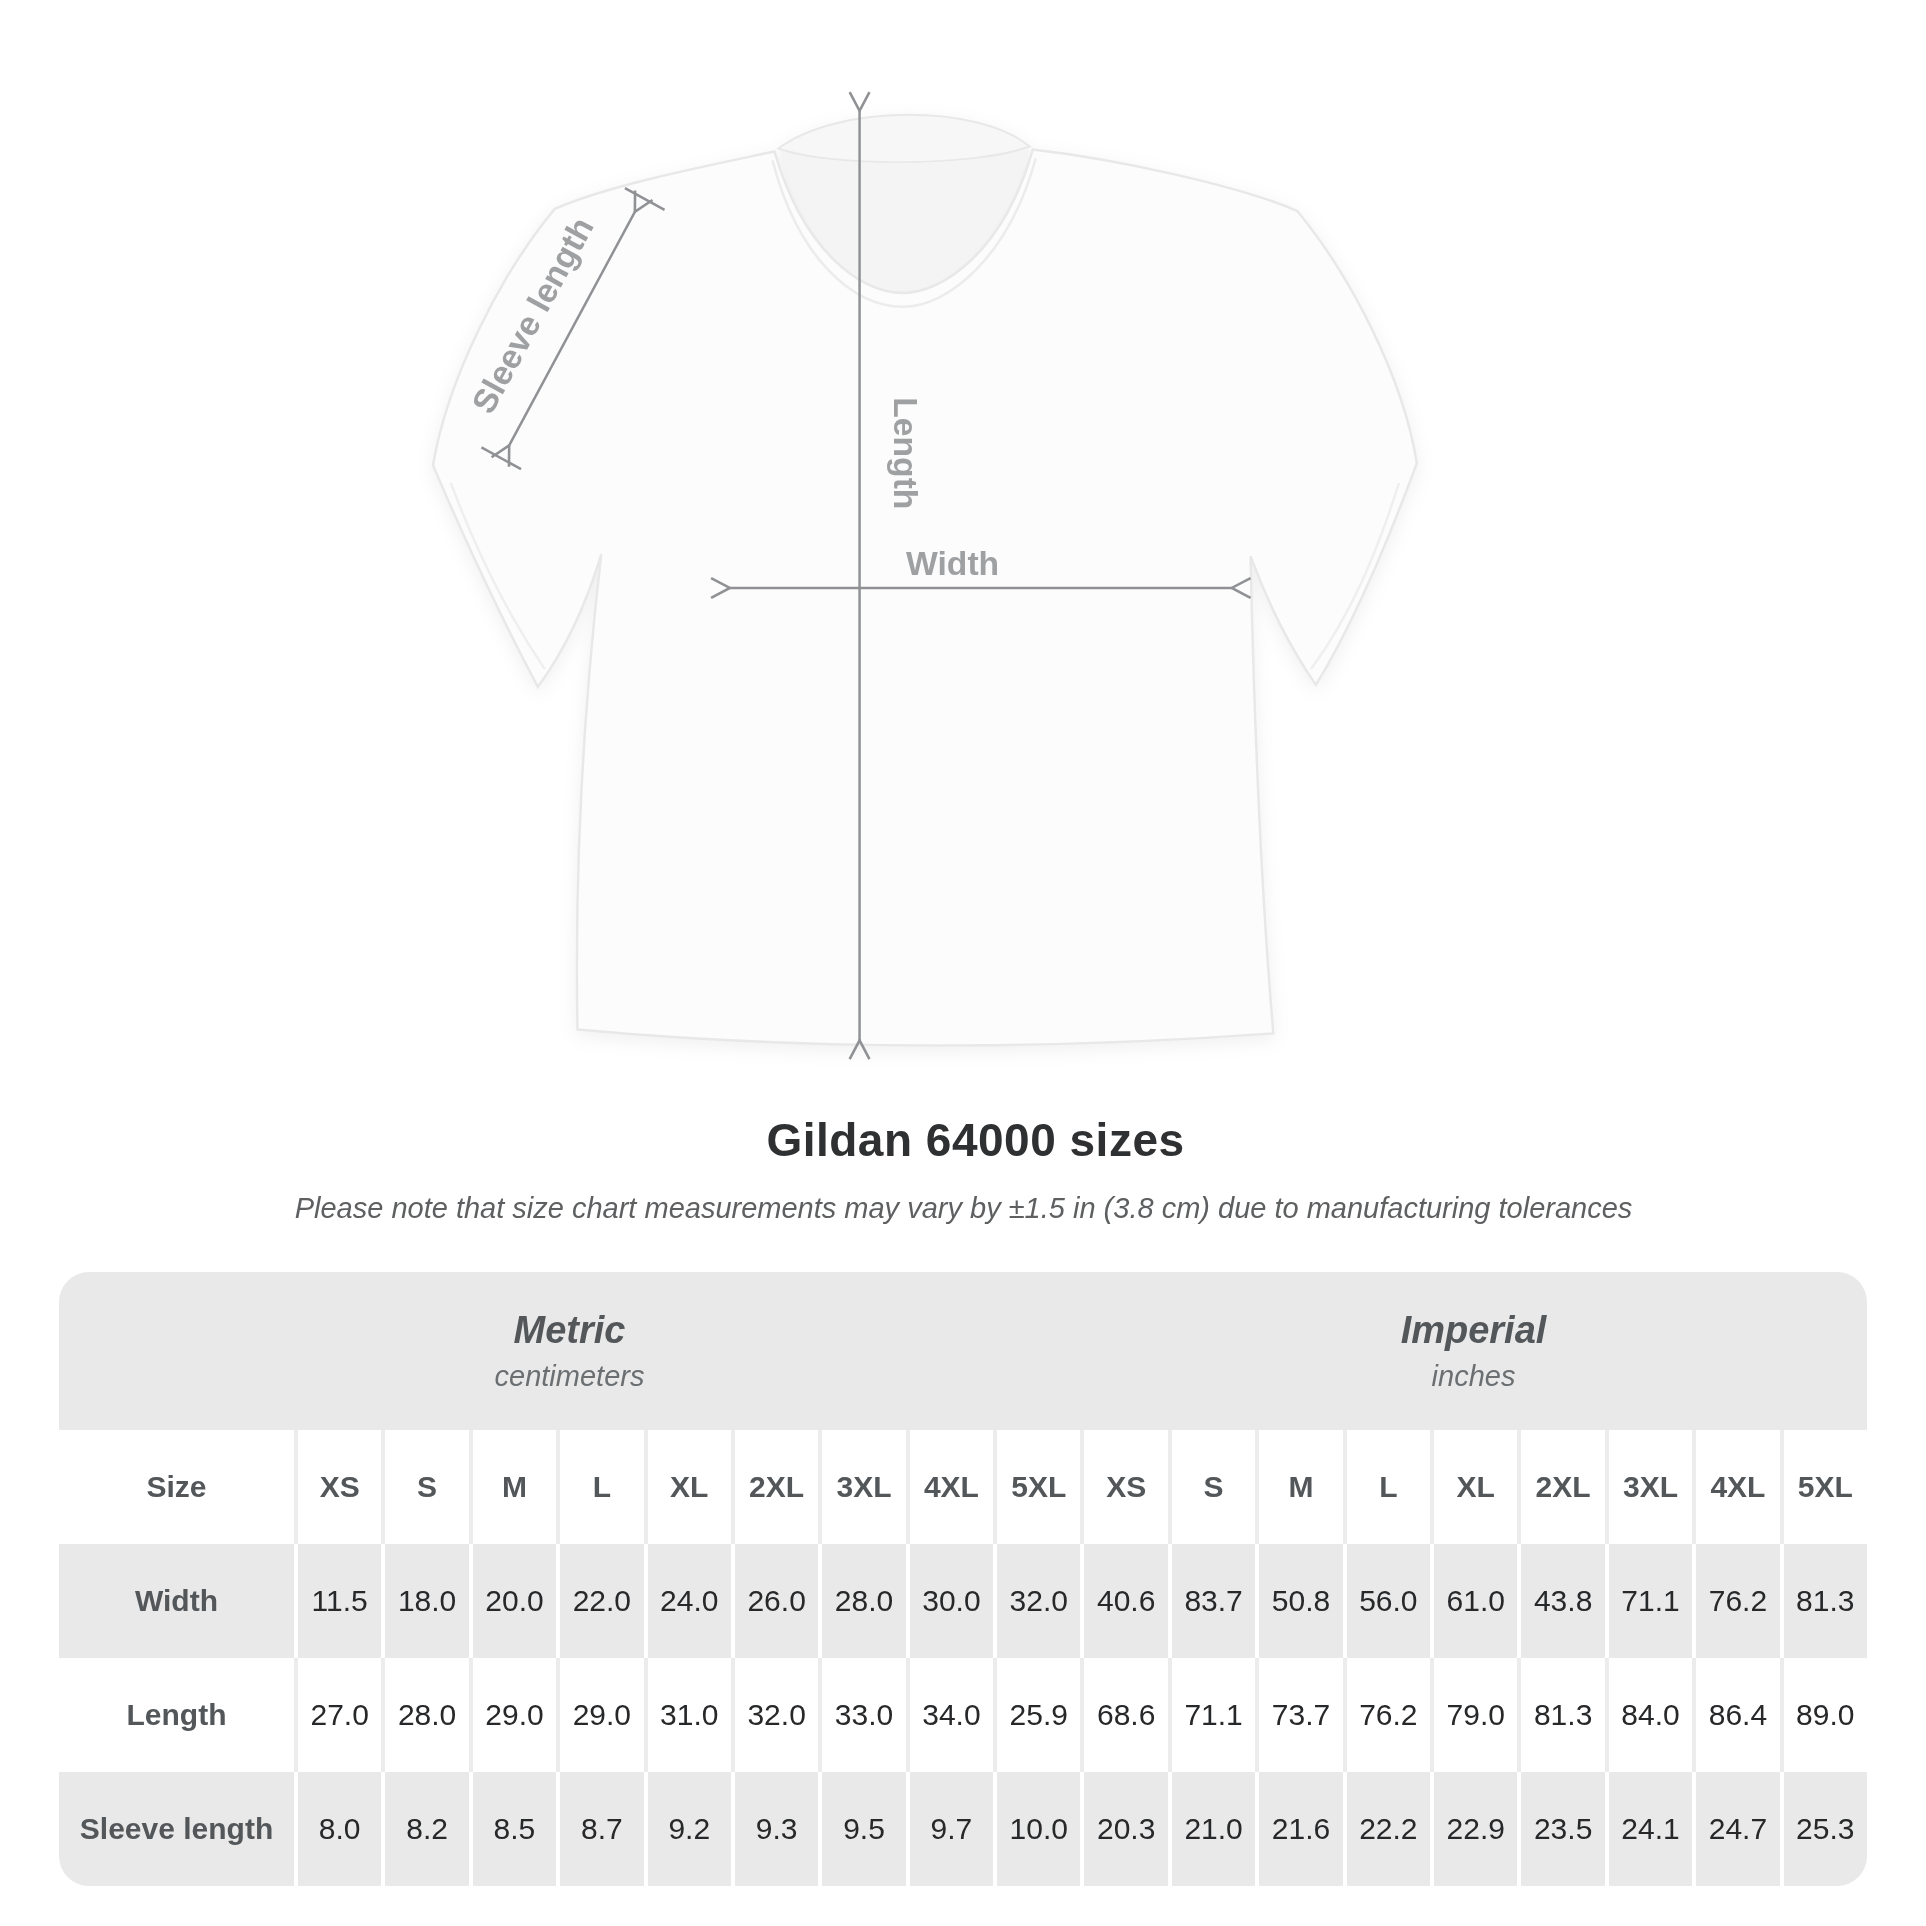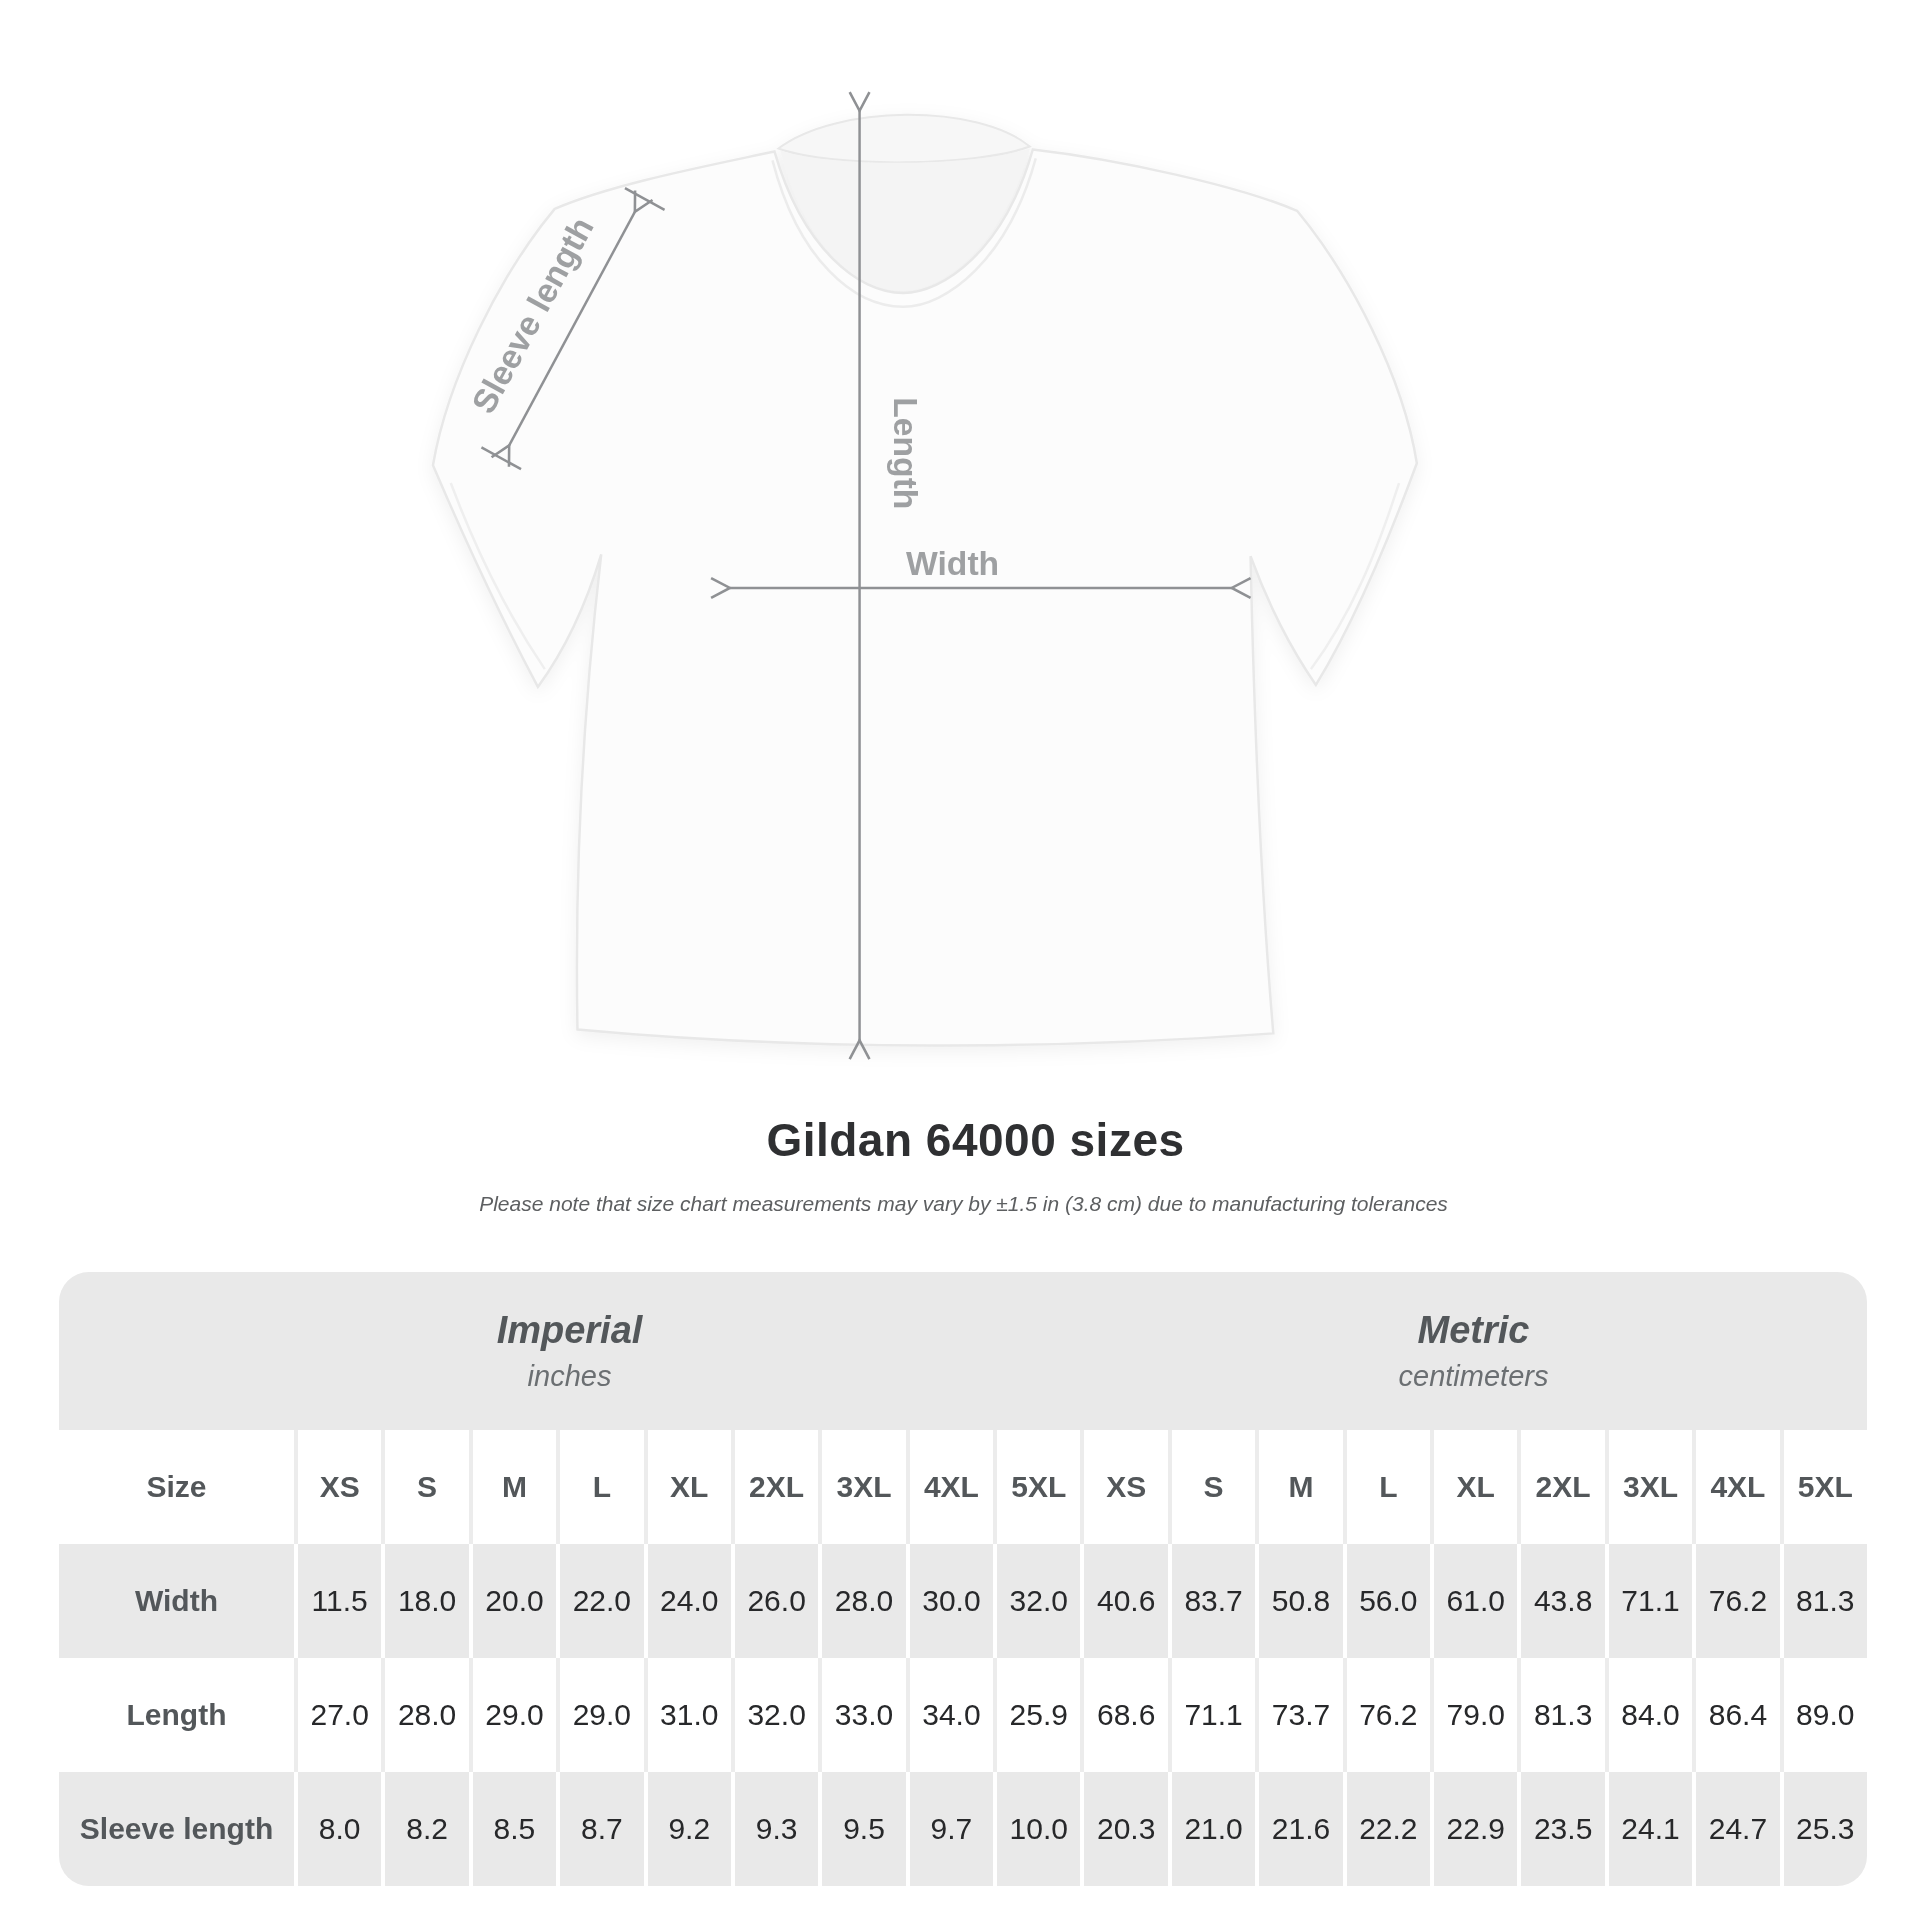--- a/index.html
+++ b/index.html
@@ -7,21 +7,21 @@
         font-family:"Liberation Sans","DejaVu Sans",sans-serif;}
 
   
   #shirt-svg{position:absolute;left:0;top:0;}
   .dim-label{font-family:"Liberation Sans","DejaVu Sans",sans-serif;font-size:34px;font-weight:bold;fill:#9ea0a2;}
 
   
   #title{position:absolute;left:0;top:1113px;width:100%;text-align:center;
          font-size:46px;font-weight:bold;color:#2f3032;letter-spacing:0.5px;padding-left:12px;}
   #subtitle{position:absolute;left:0;top:1192px;width:100%;text-align:center;
-            font-size:21px;font-style:italic;color:#5d5f61;}
+            font-size:29px;font-style:italic;color:#5d5f61;}
 
   
   #size-table{position:absolute;left:59px;top:1272px;width:1808px;height:614px;
               border-radius:30px;overflow:hidden;}
   .units-band{height:158px;background:#e9e9e9;display:grid;grid-template-columns:1021px 1fr;}
   .unit-cell{display:flex;flex-direction:column;align-items:center;justify-content:center;gap:8px;}
   .unit-name{font-size:38px;font-weight:bold;font-style:italic;color:#53575a;}
   .unit-sub{font-size:29px;font-style:italic;color:#6b6f72;}
 
   .t-row{height:114px;display:grid;grid-template-columns:235px repeat(18,1fr);
@@ -90,26 +90,26 @@
     <text class="dim-label" text-anchor="middle" transform="translate(548 324) rotate(-61.5)">Sleeve length</text>
   </svg>
 
   <div id="title">Gildan 64000 sizes</div>
   <div id="subtitle">Please note that size chart measurements may vary by ±1.5 in (3.8 cm) due to manufacturing tolerances</div>
 
   <div id="size-table">
 
     <div class="units-band">
       <div class="unit-cell">
+        <div class="unit-name">Metric</div>
+        <div class="unit-sub">centimeters</div>
+      </div>
+      <div class="unit-cell">
         <div class="unit-name">Imperial</div>
         <div class="unit-sub">inches</div>
-      </div>
-      <div class="unit-cell">
-        <div class="unit-name">Metric</div>
-        <div class="unit-sub">centimeters</div>
       </div>
     </div>
 
     <div class="t-row white">
       <div class="hdr">Size</div>
       <div class="hdr">XS</div>
       <div class="hdr">S</div>
       <div class="hdr">M</div>
       <div class="hdr">L</div>
       <div class="hdr">XL</div>

